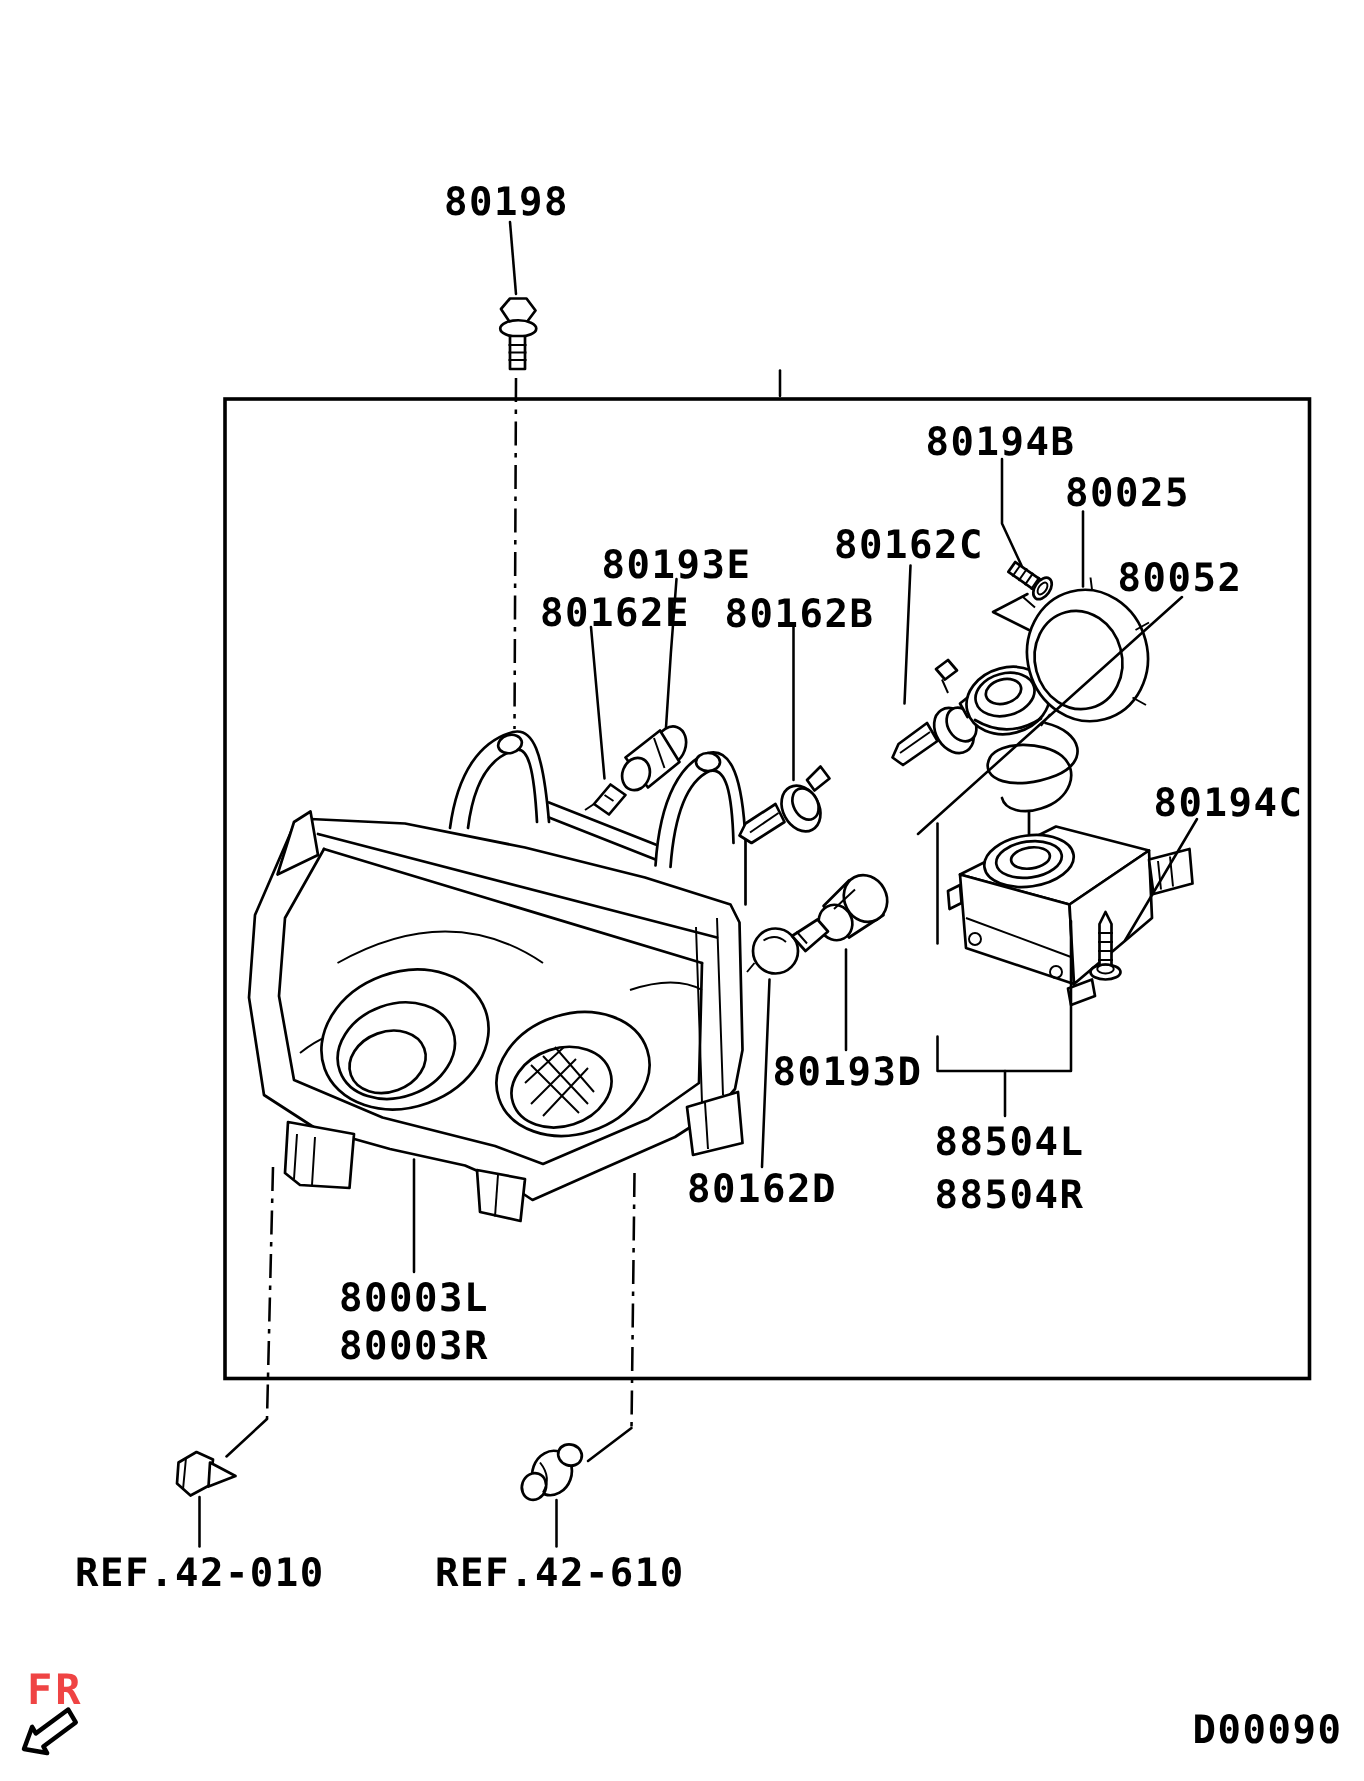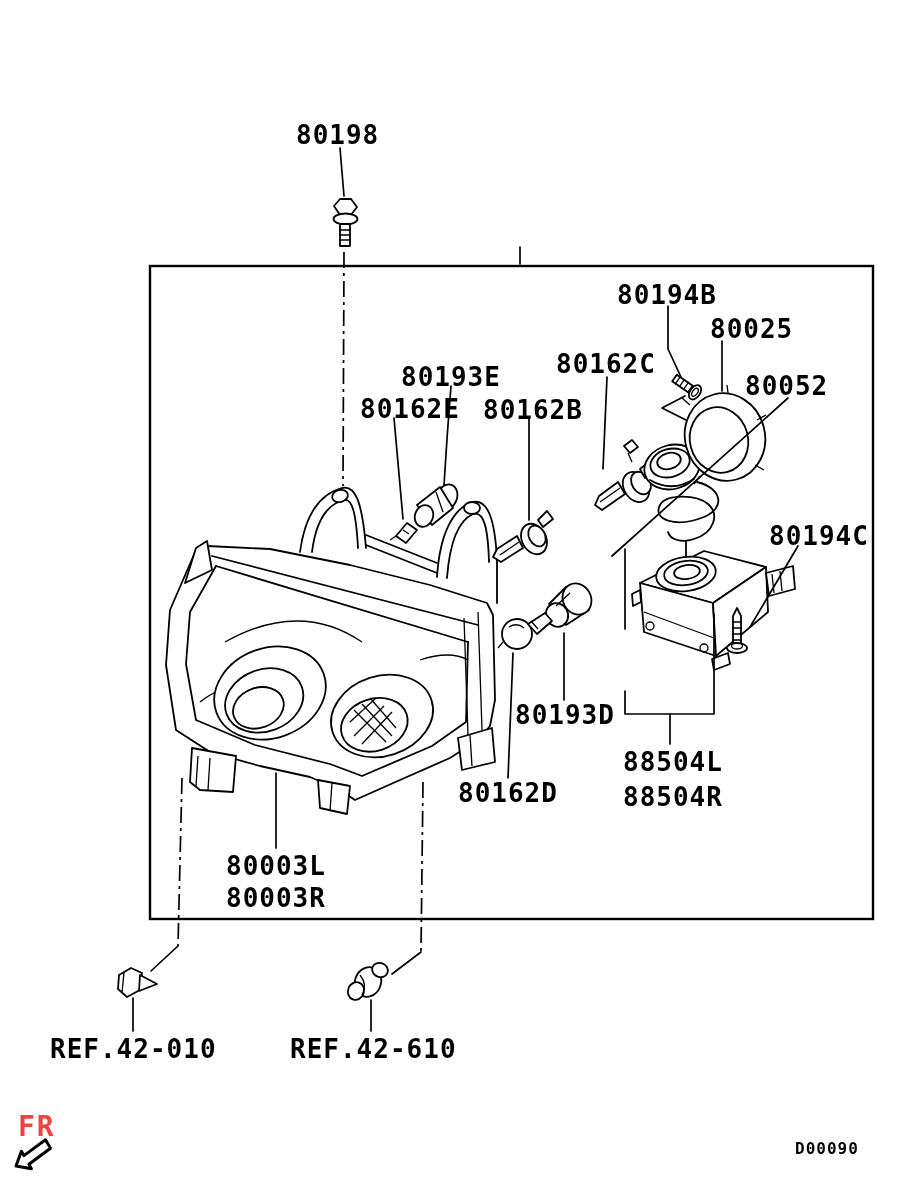--- a/index.html
+++ b/index.html
@@ -5,21 +5,21 @@
   html,body{margin:0;padding:0;background:#fff;}
   #canvas{position:relative;width:909px;height:1187px;background:#fff;overflow:hidden;
           font-family:"DejaVu Sans Mono","Liberation Mono",monospace;}
   svg{position:absolute;left:0;top:0;}
   .pl{position:absolute;color:#000;font-size:26px;font-weight:bold;letter-spacing:1px;
       line-height:26px;white-space:nowrap;}
   .pl2{position:absolute;color:#000;font-size:26px;font-weight:bold;letter-spacing:1px;
       line-height:32px;white-space:nowrap;}
   .pl2 span{display:block;}
   .fr{position:absolute;color:#ef4444;font-size:28px;font-weight:bold;letter-spacing:2px;}
-  .code{position:absolute;color:#000;font-size:16px;font-weight:bold;letter-spacing:1px;}
+  .code{position:absolute;color:#000;font-size:26px;font-weight:bold;letter-spacing:1px;}
   
   .ln{fill:none;stroke:#000;stroke-width:1.8;stroke-linecap:round;stroke-linejoin:round;}
   .fw{fill:#fff;stroke:#000;stroke-width:1.8;stroke-linecap:round;stroke-linejoin:round;}
   .ld{fill:none;stroke:#000;stroke-width:1.7;stroke-linecap:round;stroke-linejoin:round;}
   .dd{fill:none;stroke:#000;stroke-width:1.7;stroke-dasharray:16 5 3 5;}
   .bx{fill:none;stroke:#000;stroke-width:2.4;}
   .thin{fill:none;stroke:#000;stroke-width:1.3;}
 </style>
 </head>
 <body>

